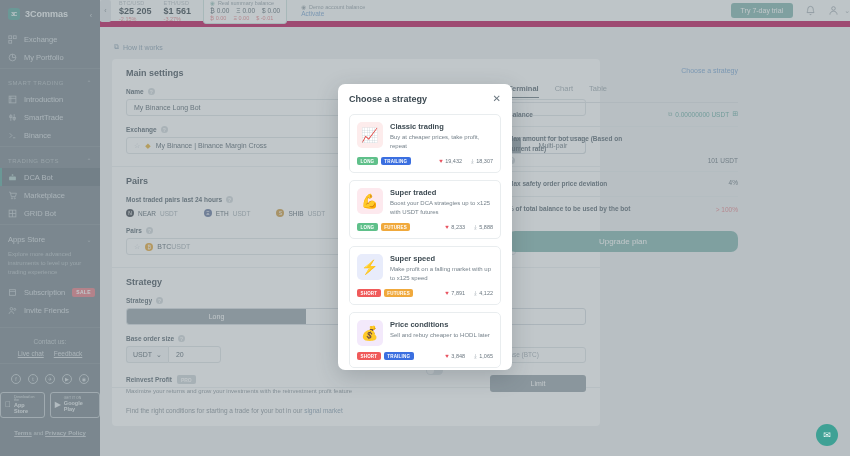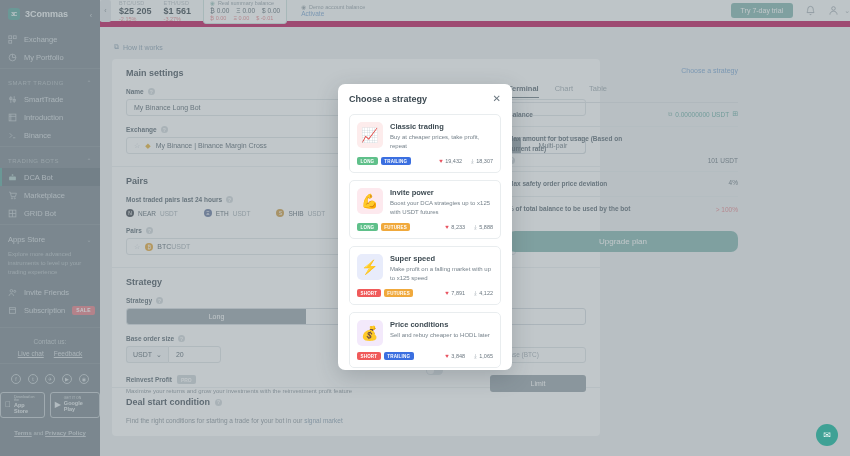--- a/index.html
+++ b/index.html
@@ -294,35 +294,35 @@
     </div>
 
     <div class="sect-div"></div>
     <div class="section-head">
       <span>SMART TRADING</span>
       <span>⌃</span>
     </div>
     <div class="nav-item">
       <span class="nav-icon">
         <svg viewBox="0 0 16 16" fill="none" stroke="currentColor" stroke-width="1.4">
+            <rect x="2" y="2" width="12" height="12"></rect>
+            <path d="M5 2v12M2 6h12"></path>
+          </svg>
+      </span>
+      <span>Introduction</span>
+    </div>
+    <div class="nav-item">
+      <span class="nav-icon">
+        <svg viewBox="0 0 16 16" fill="none" stroke="currentColor" stroke-width="1.4">
             <path d="M5 2v12M11 2v12"></path>
             <rect x="3" y="5" width="4" height="3"></rect>
             <rect x="9" y="8" width="4" height="3"></rect>
           </svg>
       </span>
       <span>SmartTrade</span>
-    </div>
-    <div class="nav-item">
-      <span class="nav-icon">
-        <svg viewBox="0 0 16 16" fill="none" stroke="currentColor" stroke-width="1.4">
-            <rect x="2" y="2" width="12" height="12"></rect>
-            <path d="M5 2v12M2 6h12"></path>
-          </svg>
-      </span>
-      <span>Introduction</span>
     </div>
     <div class="nav-item">
       <span class="nav-icon">
         <svg viewBox="0 0 16 16" fill="none" stroke="currentColor" stroke-width="1.4">
             <path d="M3 4l4 4-4 4M9 12h4"></path>
           </svg>
       </span>
       <span>Binance</span>
     </div>
 
@@ -363,36 +363,36 @@
     <div class="sect-div"></div>
     <div class="section-head">
       <span style="font-size:7.5px;text-transform:none;letter-spacing:0;color:#d4dadf;">Apps Store</span>
       <span>⌄</span>
     </div>
     <div class="apps-desc">Explore more advanced instruments to level up your trading experience</div>
 
     <div class="nav-item">
       <span class="nav-icon">
         <svg viewBox="0 0 16 16" fill="none" stroke="currentColor" stroke-width="1.4">
+            <rect x="2.5" y="3" width="11" height="10"></rect>
+            <path d="M2.5 6h11"></path>
+          </svg>
+      </span>
+      <span>Subscription</span>
+      <span class="badge-sale" style="margin-left:auto">SALE</span>
+    </div>
+    <div class="nav-item">
+      <span class="nav-icon">
+        <svg viewBox="0 0 16 16" fill="none" stroke="currentColor" stroke-width="1.4">
             <circle cx="6" cy="5" r="2.3"></circle>
             <path d="M2 14c0-2.4 1.8-4 4-4s4 1.6 4 4"></path>
             <circle cx="12" cy="6" r="1.8"></circle>
           </svg>
       </span>
       <span>Invite Friends</span>
-    </div>
-    <div class="nav-item">
-      <span class="nav-icon">
-        <svg viewBox="0 0 16 16" fill="none" stroke="currentColor" stroke-width="1.4">
-            <rect x="2.5" y="3" width="11" height="10"></rect>
-            <path d="M2.5 6h11"></path>
-          </svg>
-      </span>
-      <span>Subscription</span>
-      <span class="badge-sale" style="margin-left:auto">SALE</span>
     </div>
 
     <div class="sect-div" style="margin-top:8px"></div>
     <div class="contact-wrap">
       <div>Contact us:</div>
       <div class="contact-links">
         <span>Live chat</span>
         <span>Feedback</span>
       </div>
     </div>
@@ -594,24 +594,20 @@
             <div style="font-size:6px;color:#8d979e;margin-top:3px;line-height:1.5;max-width:270px">Maximize your returns and grow your investments with the reinvestment profit feature</div>
           </div>
           <div class="btn-limit">Limit</div>
         </div>
         <div style="display:flex;justify-content:flex-start;margin-top:-30px;margin-left:300px">
           <div class="toggle"></div>
         </div>
       </div>
 
       <div class="card" style="border-bottom:none">
-        <div class="card-title" style="display:flex;align-items:center;gap:5px">
-          <span>Deal start condition</span>
-          <span class="qmark">?</span>
-        </div>
         <div style="font-size:6.5px;color:#8d979e;margin-top:10px">
           <span>Find the right conditions for starting a trade for your bot in our </span><span class="sig-link">signal market</span>
         </div>
       </div>
     </div>
 
     <div class="panel-right">
       <div class="choose-strat">Choose a strategy</div>
       <div class="tabs">
         <span class="on">Terminal</span>
@@ -682,21 +678,21 @@
               <span>18,307</span>
             </span>
         </div>
       </div>
     </div>
 
     <div class="strat">
       <div class="strat-top">
         <div class="strat-ico" style="background:#fde9ee">💪</div>
         <div>
-          <div class="strat-name">Invite power</div>
+          <div class="strat-name">Super traded</div>
           <div class="strat-desc">Boost your DCA strategies up to x125 with USDT futures</div>
         </div>
       </div>
       <div class="strat-bot">
         <div class="tags">
           <span class="tag" style="background:#5fc08a">LONG</span>
           <span class="tag" style="background:#f0a93c">FUTURES</span>
         </div>
         <div class="stats">
           <span class="stat">

